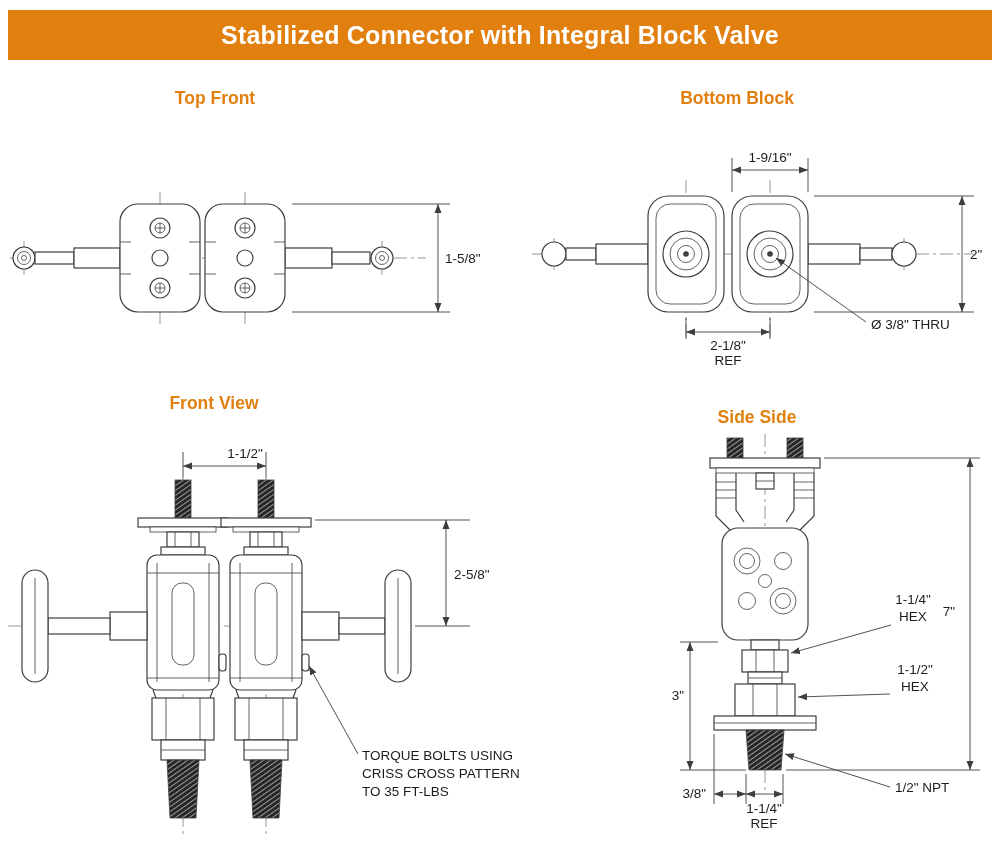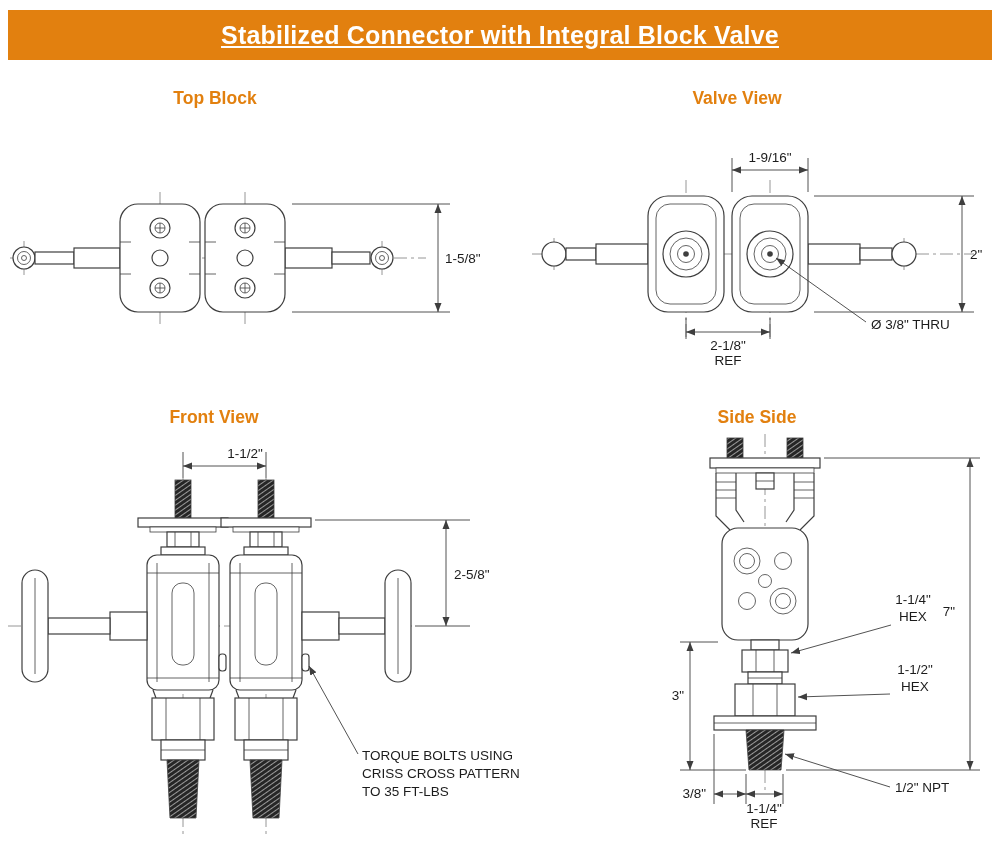--- a/index.html
+++ b/index.html
@@ -6,21 +6,21 @@
   html,body { width:1000px; height:858px; }
   body {
     position:relative; background:#fff; overflow:hidden;
     font-family:"Liberation Sans", sans-serif;
   }
   .banner {
     position:absolute; left:8px; top:10px; width:984px; height:50px;
     background:var(--accent,#e2800f);
     display:flex; align-items:center; justify-content:center;
   }
-  .banner h1 { color:#fff; font-size:25px; font-weight:bold; letter-spacing:.2px;text-decoration:underline; }
+  .banner h1 { color:#fff; font-size:25px; font-weight:bold; letter-spacing:.2px; }
   .view-label {
     position:absolute; transform:translateX(-50%);
     color:var(--accent,#e2800f); font-size:17.5px; font-weight:bold; white-space:nowrap;
   }
   .drawing { position:absolute; }
   svg text.dim { font-family:"Liberation Sans",sans-serif; font-size:13.5px; fill:#1c1c1c; }
   .cl  { stroke:#8a8a8a; stroke-width:.9;  fill:none; stroke-dasharray:13 4 3 4; }
   .ln  { stroke:#3e3e3e; stroke-width:1.2; fill:none; }
   .lnf { stroke:#3e3e3e; stroke-width:1.2; fill:#fff; }
   .th  { stroke:#3e3e3e; stroke-width:.8;  fill:none; }
@@ -39,23 +39,23 @@
       <rect width="4" height="4" fill="#262626"></rect>
       <line x1="0.5" y1="0" x2="0.5" y2="4" stroke="#9a9a9a" stroke-width="1"></line>
     </pattern>
   </defs>
 </svg>
 
 <header class="banner">
   <h1>Stabilized Connector with Integral Block Valve</h1>
 </header>
 
-<div class="view-label" style="left:215px;top:88px">Top Block</div>
-<div class="view-label" style="left:737px;top:88px">Valve View</div>
-<div class="view-label" style="left:214px;top:407px">Front View</div>
+<div class="view-label" style="left:215px;top:88px">Top Front</div>
+<div class="view-label" style="left:737px;top:88px">Bottom Block</div>
+<div class="view-label" style="left:214px;top:393px">Front View</div>
 <div class="view-label" style="left:757px;top:407px">Side Side</div>
 
 <svg class="drawing" style="left:2px;top:142px" width="495" height="235">
   <line class="cl" x1="8" y1="116" x2="424" y2="116"></line>
   <line class="cl" x1="22" y1="99" x2="22" y2="133"></line>
   <line class="cl" x1="380" y1="99" x2="380" y2="133"></line>
   <line class="cl" x1="158" y1="50" x2="158" y2="182"></line>
   <line class="cl" x1="243" y1="50" x2="243" y2="182"></line>
 
   <g>

